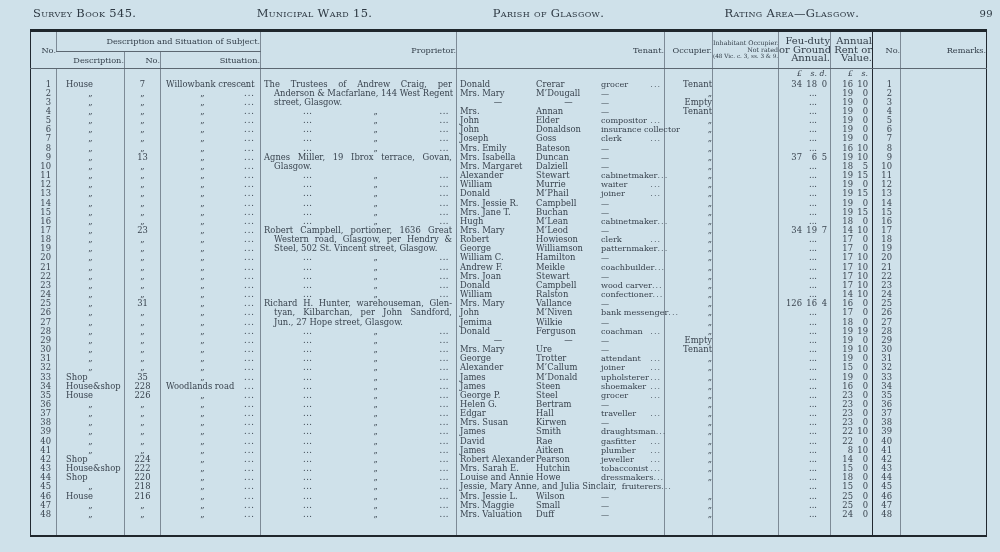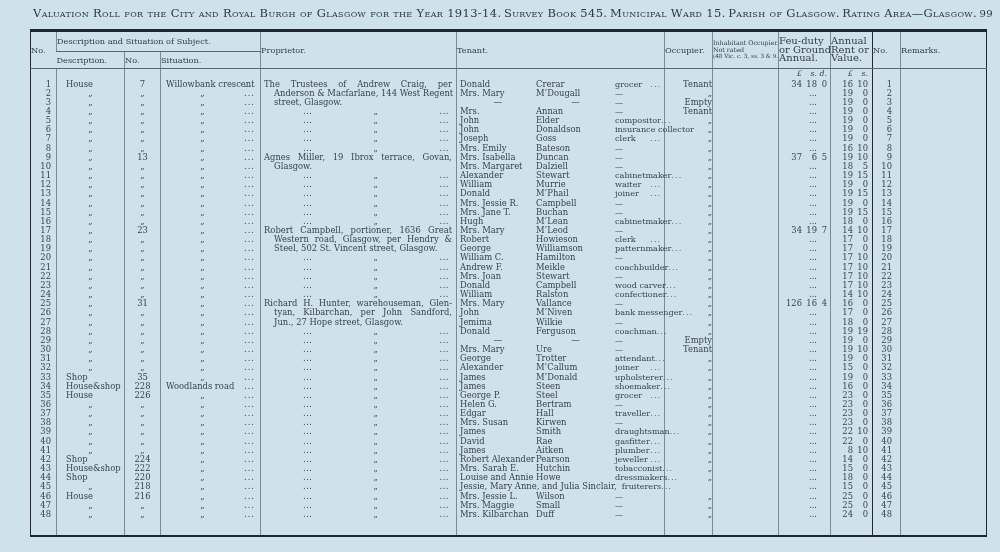--- a/index.html
+++ b/index.html
@@ -15,21 +15,21 @@
   table{border-collapse:collapse;table-layout:fixed;width:956px;
         border:1.6px solid #222931;border-top:3px solid #1f262c;border-bottom:2.4px solid #1f262c;}
   th,td{padding:0;font-weight:normal;white-space:nowrap;}
   th{overflow:hidden;}
   col.c1{width:26px}col.c2{width:68px}col.c3{width:36px}col.c4{width:100px}
   col.c5{width:196px}col.c6{width:208px}col.c7{width:48px}col.c8{width:66px}
   col.c9{width:52px}col.c10{width:42px}col.c11{width:28px}col.c12{width:86px}
   th+th, td+td{border-left:1px solid #7d8a96;}
   .thick-l{border-left:1.8px solid #222931 !important;}
   
-  thead th{font-size:8.2px;line-height:9px;text-align:left;color:#333e49;
+  thead th{font-size:8.2px;line-height:9px;text-align:right;color:#333e49;
            border-bottom:1px solid #5c6771;}
   thead tr.hrow1{height:21px;}
   thead tr.hrow2{height:17px;}
   .h3 div{font-size:10px;line-height:8.6px;}
   .h-inh div{font-size:6.3px;line-height:6.9px;}
   .h-inh div.tiny{font-size:5.7px;}
   
   tbody td{font-size:8.4px;line-height:9.15px;height:9.15px;vertical-align:top;color:#39434e;}
   tbody tr{height:9.15px;}
   tr.cur{height:11px;}
@@ -47,41 +47,40 @@
   .sd{position:absolute;right:5px;top:0;letter-spacing:1px;}
   .c-pr{overflow:hidden;}
   .pp{display:block;}
   .pt{padding:0 4px 0 3px;white-space:nowrap;}
   .pt.j{text-align:justify;text-align-last:justify;}
   .pt.i{padding-left:13px;}
   .pd{display:flex;justify-content:space-between;padding:0 7px 0 42px;letter-spacing:.5px;}
   .trow{display:flex;align-items:flex-start;white-space:nowrap;}
   .tf{width:76px;flex:none;padding-left:3px;}
   .tf.wide{width:auto;flex:none;padding-right:5px;}
-  .tsn{width:79px;flex:none;}
+  .tsn{width:65px;flex:none;}
   .tsn.zero{width:0;}
   .ctr{text-align:center;}
   .toc{flex:1;display:flex;justify-content:space-between;padding-right:3px;font-size:8.1px;}
   .toc .dots{letter-spacing:1px;}
   .c-o{text-align:right;}
   .c-f{text-align:right;padding-right:3px;}
   .f0,.f1,.f2{display:inline-block;text-align:right;}
   .f0{width:21px}.f1{width:15px}.f2{width:10px}
   .c-r{text-align:left;padding-left:3px;}
   .r0,.r1{display:inline-block;text-align:right;}
   .r0{width:19px}.r1{width:15px}
   .c-rem{overflow:hidden;}
 </style>
 </head>
 <body>
 
 <div class="page">
 
   <div class="titlebar">
-    <span>Valuation Roll for the City and Royal Burgh of Glasgow for the Year 1913-14.</span>
     <span>Survey Book 545.</span>
     <span>Municipal Ward 15.</span>
     <span>Parish of Glasgow.</span>
     <span>Rating Area—Glasgow.</span>
     <span class="pageno">99</span>
   </div>
 
   <div class="table-wrap">
     <table>
       <colgroup>
@@ -1758,21 +1757,21 @@
             </td>
             <td class="c-pr">
               <div class="pp pd">
                 <span>...</span>
                 <span>„</span>
                 <span>...</span>
               </div>
             </td>
             <td class="c-ten">
               <div class="trow">
-                <span class="tf">Mrs. Kilbarchan</span>
+                <span class="tf">Mrs. Valuation</span>
                 <span class="tsn">Duff</span>
                 <span class="toc">
                   <span>—</span>
                   <span class="dots"></span>
                 </span>
               </div>
             </td>
             <td class="c-o">„</td>
             <td class="c-i"></td>
             <td class="c-f"><span class="f0"></span><span class="f1">...</span><span class="f2"></span></td>

